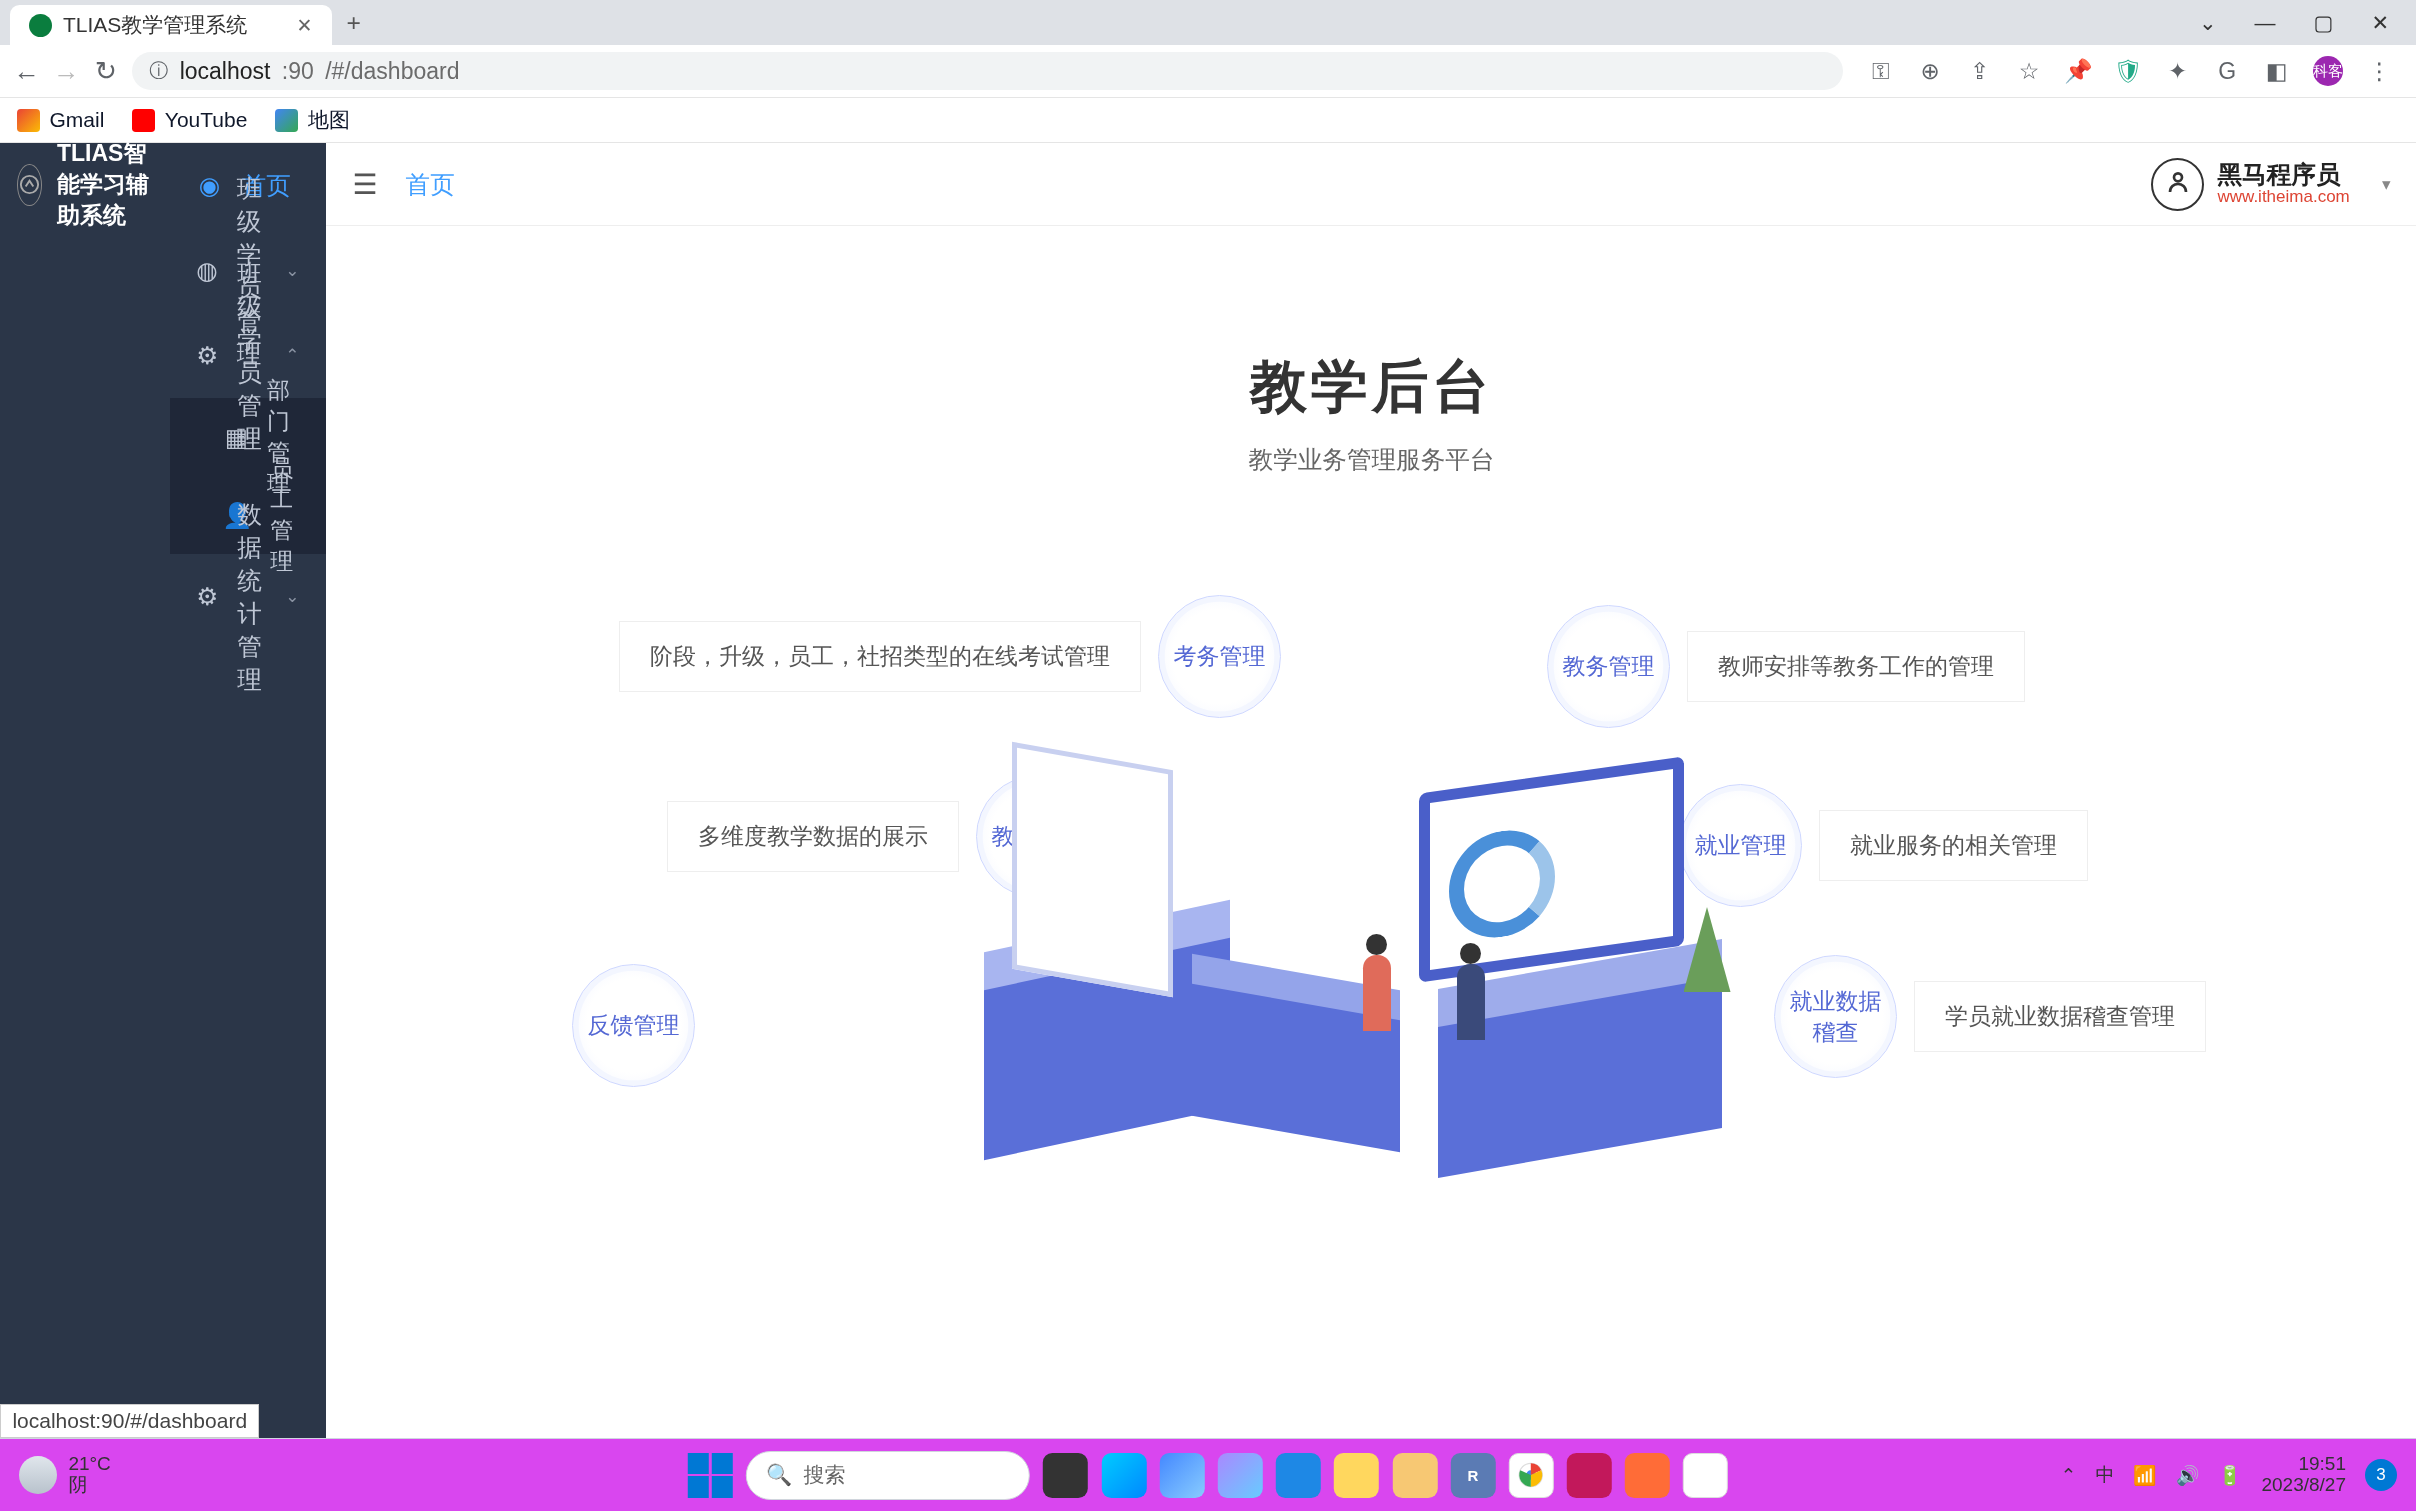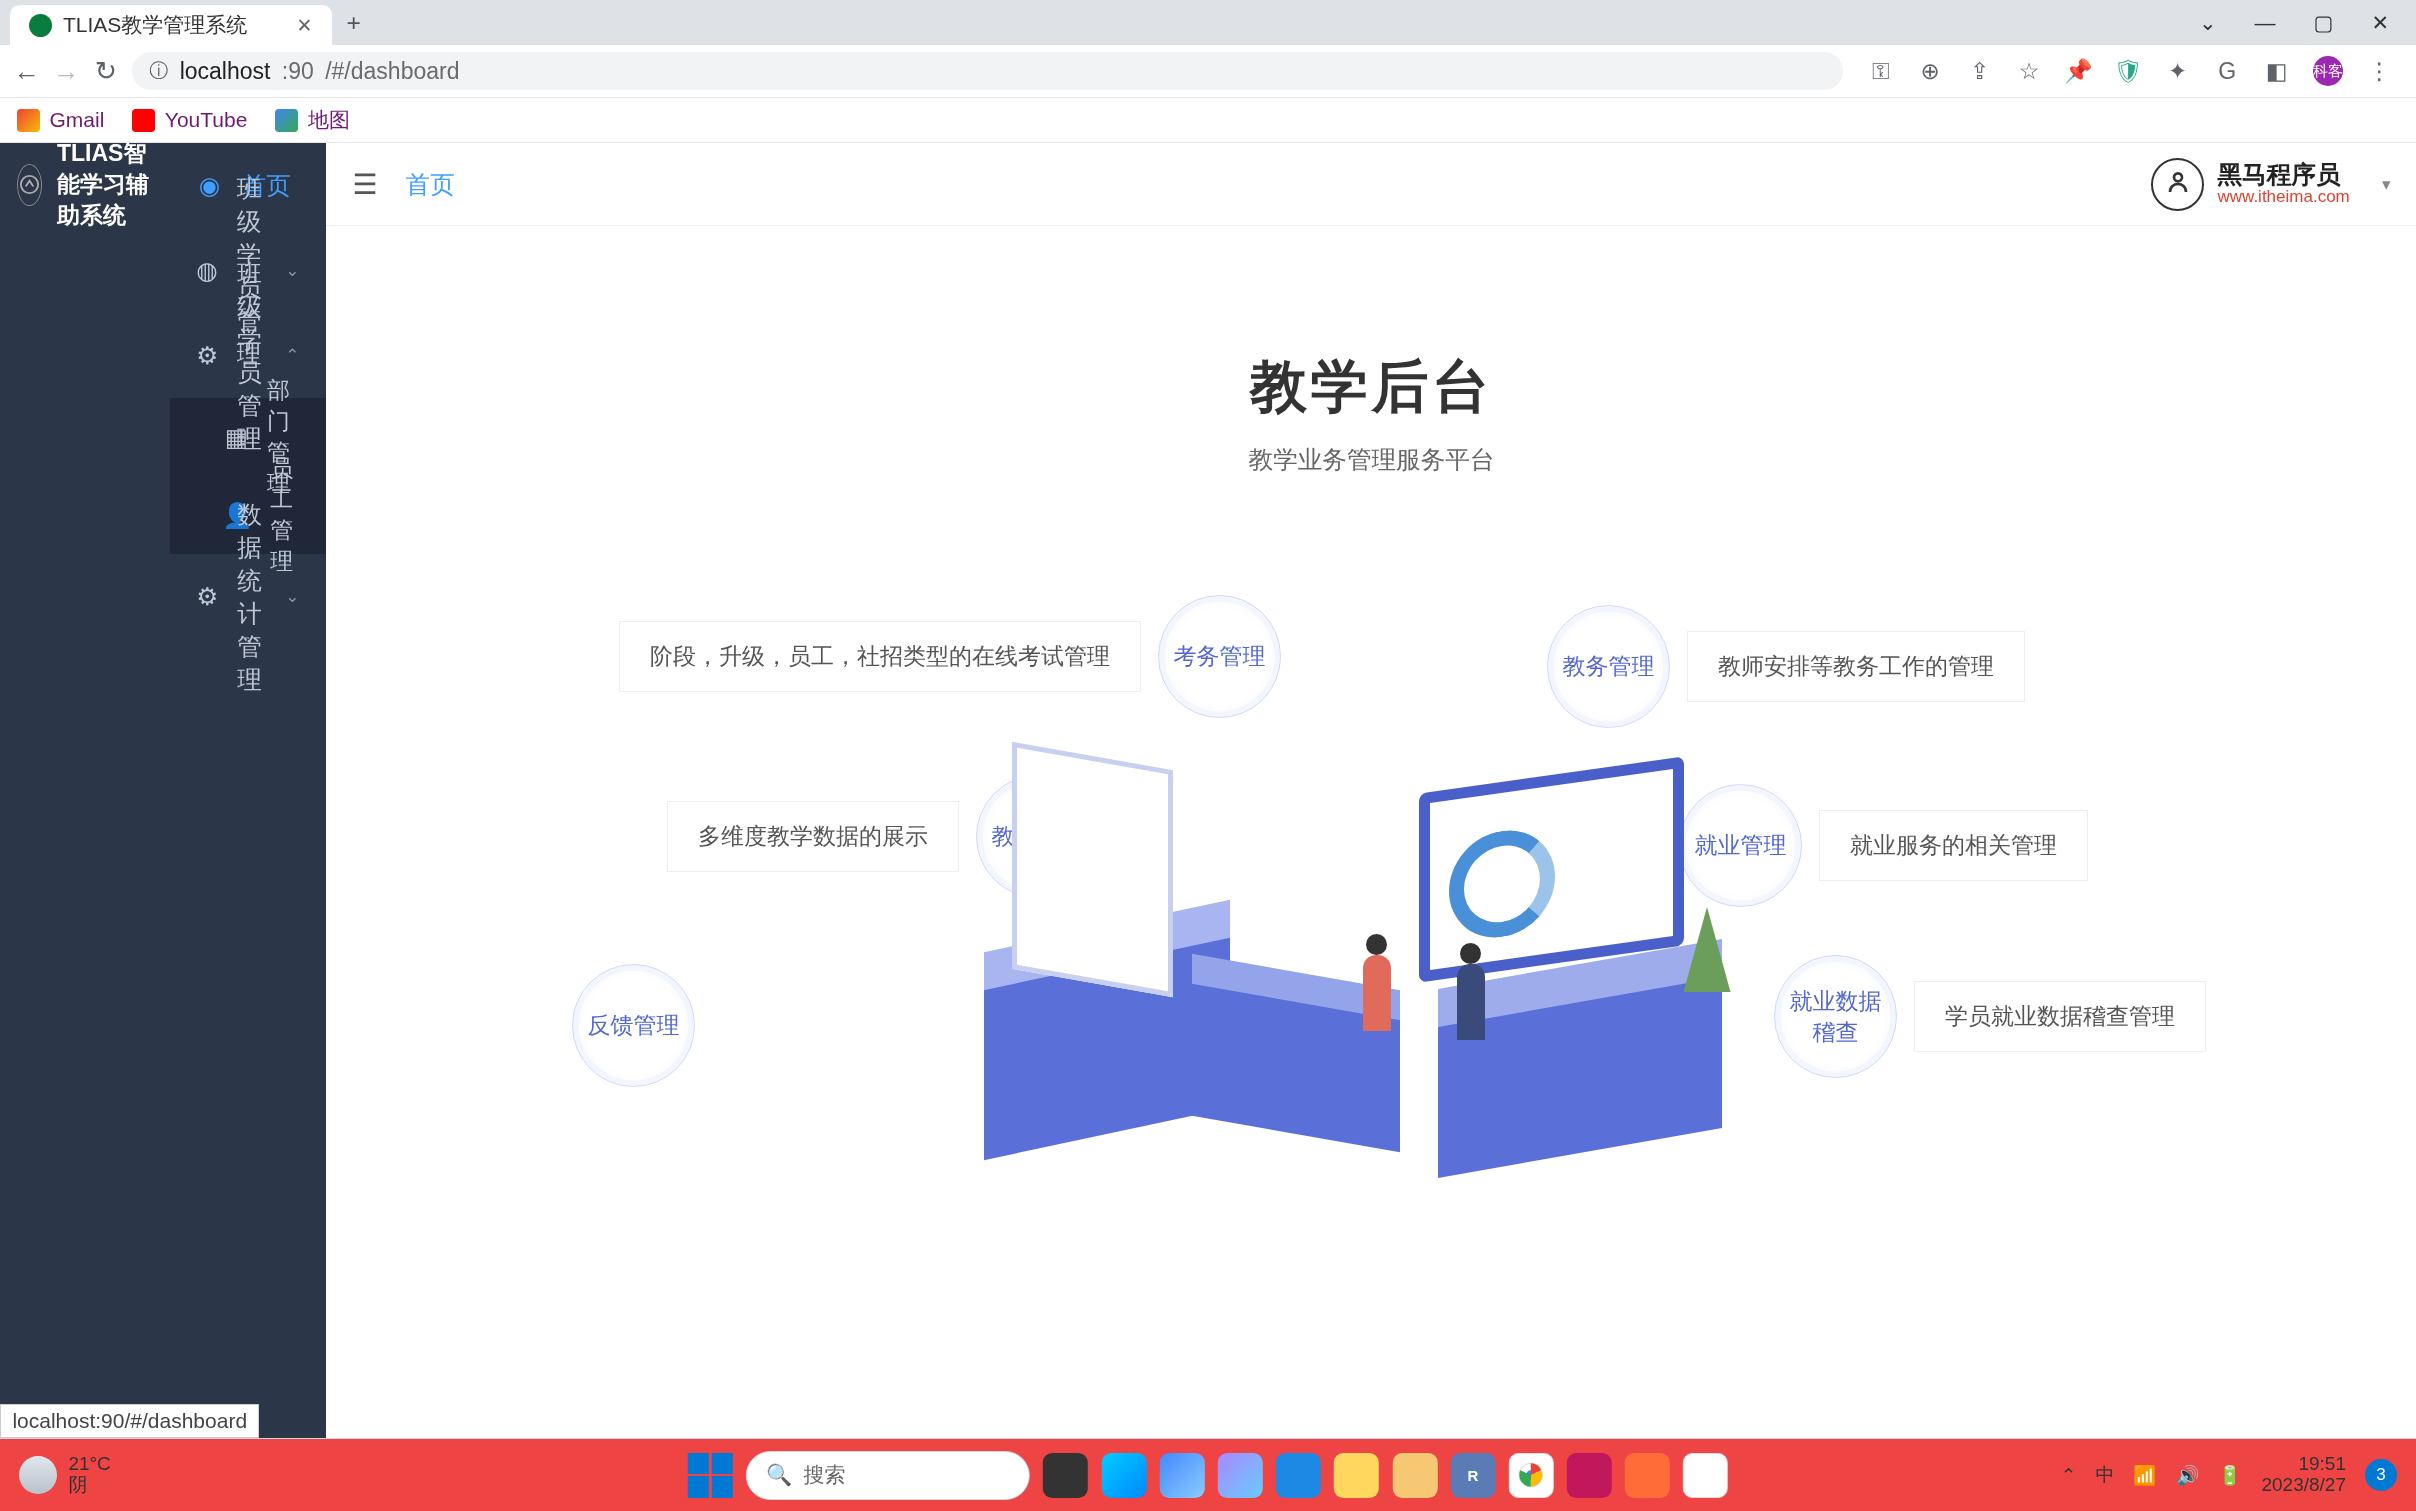--- a/index.html
+++ b/index.html
@@ -20,21 +20,21 @@
 .nav-btn.disabled { color: #bbb; }
 .url-box { flex: 1; display: flex; align-items: center; height: 38px; background: #f1f3f4; border-radius: 19px; padding: 0 17px; font-size: 23px; color: #333; gap: 11.4px; }
 .url-info-icon { color: #5f6368; font-size: 19px; }
 .url-host { color: #222; }
 .url-path { color: #6b6b6b; }
 .addr-right { display: flex; align-items: center; gap: 23px; padding: 0 11.4px; }
 .addr-icon { width: 26.5px; height: 26.5px; display: flex; align-items: center; justify-content: center; color: #5f6368; font-size: 23px; cursor: pointer; }
 .avatar { width: 30px; height: 30px; border-radius: 50%; background: #9c27b0; color: #fff; display: flex; align-items: center; justify-content: center; font-size: 15px; }
 
 .bookmarks { display: flex; align-items: center; height: 45px; background: #fff; padding: 0 17px; gap: 28px; border-bottom: 0.9px solid #e5e5e5; }
-.bm { display: flex; align-items: center; gap: 9.5px; font-size: 21px; color: #701a75; cursor: pointer; }
+.bm { display: flex; align-items: center; gap: 9.5px; font-size: 21px; color: #0f172a; cursor: pointer; }
 .bm-icon { width: 23px; height: 23px; border-radius: 3.8px; }
 .bm-gmail { background: linear-gradient(135deg,#ea4335,#fbbc04); }
 .bm-yt { background: #ff0000; }
 .bm-map { background: linear-gradient(135deg,#4285f4,#34a853); }
 
 
 .app { display: flex; height: 1297px; }
 .sidebar { width: 326px; background: #2b3648; color: #bfc7d5; display: flex; }
 .logo-row { display: flex; align-items: center; gap: 15px; height: 83px; padding: 0 17px; color: #fff; font-size: 23px; font-weight: 600; }
 .logo-badge { width: 42px; height: 42px; border: 1.9px solid #888; border-radius: 50%; display: flex; align-items: center; justify-content: center; }
@@ -81,21 +81,21 @@
 .person { position: absolute; width: 28px; height: 76px; border-radius: 13.2px 13.2px 0 0; }
 .p1 { left: 379px; top: 237px; background: #e06b5a; }
 .p1::after{content:"";position:absolute;top:-21px;left:3.8px;width:21px;height:21px;background:#333;border-radius:50%;}
 .p2 { left: 473px; top: 246px; background: #3a4a7a; }
 .p2::after{content:"";position:absolute;top:-21px;left:3.8px;width:21px;height:21px;background:#333;border-radius:50%;}
 .tree { position: absolute; left: 700px; top: 189px; width: 47px; height: 85px; background: #6a9e5a; clip-path: polygon(50% 0,100% 100%,0 100%); }
 
 .status-hover { position: absolute; left: 0; bottom: 73px; background: #fff; border: 0.9px solid #ccc; padding: 3.8px 11.4px; font-size: 21px; color: #444; }
 
 
-.taskbar { position: fixed; left: 0; right: 0; bottom: 0; height: 73px; background: #ef4444; display: flex; align-items: center; padding: 0 19px; gap: 15px; border-top: 0.9px solid #cfd6df; }
+.taskbar { position: fixed; left: 0; right: 0; bottom: 0; height: 73px; background: #d946ef; display: flex; align-items: center; padding: 0 19px; gap: 15px; border-top: 0.9px solid #cfd6df; }
 .weather { display: flex; align-items: center; gap: 11.4px; color: #333; }
 .weather-icon { width: 38px; height: 38px; background: linear-gradient(180deg,#e0e6ec,#b8c2cc); border-radius: 50%; }
 .weather-txt { display: flex; flex-direction: column; line-height: 1.1; font-size: 19px; }
 .task-center { position: absolute; left: 50%; transform: translateX(-50%); display: flex; align-items: center; gap: 13.2px; }
 .start { width: 45px; height: 45px; display: grid; grid-template: 1fr 1fr/1fr 1fr; gap: 2.8px; cursor: pointer; }
 .start div { background: #0078d4; }
 .search-box { display: flex; align-items: center; gap: 11.4px; width: 284px; height: 49px; background: #fff; border-radius: 24.6px; padding: 0 19px; font-size: 21px; color: #666; border: 0.9px solid #d0d5dc; }
 .task-icon { width: 45px; height: 45px; border-radius: 9.5px; cursor: pointer; }
 .tray { margin-left: auto; display: flex; align-items: center; gap: 19px; color: #333; font-size: 19px; }
 .tray-time { display: flex; flex-direction: column; align-items: flex-end; line-height: 1.1; }

